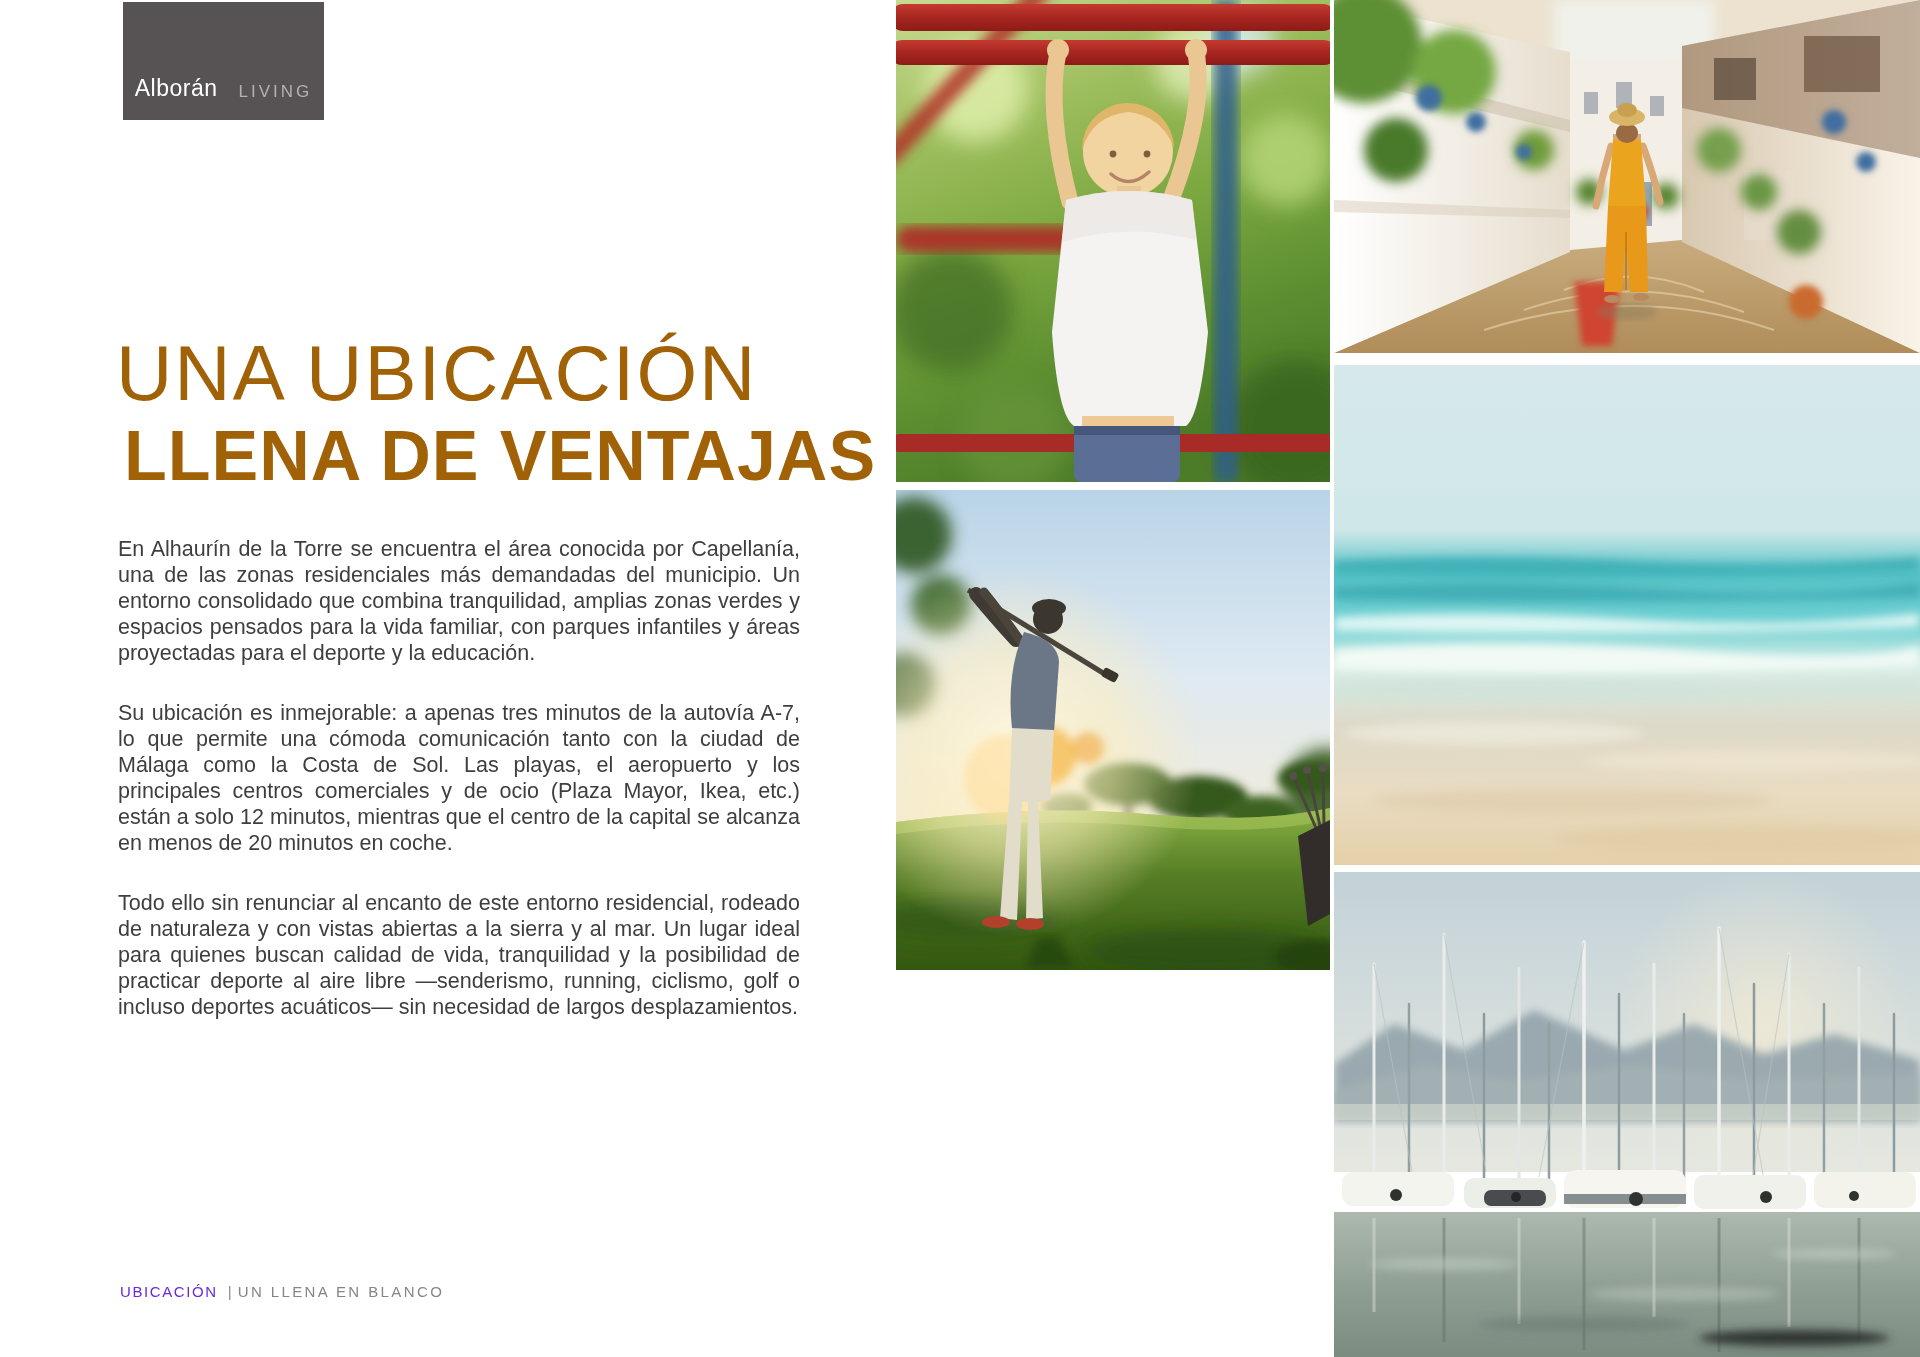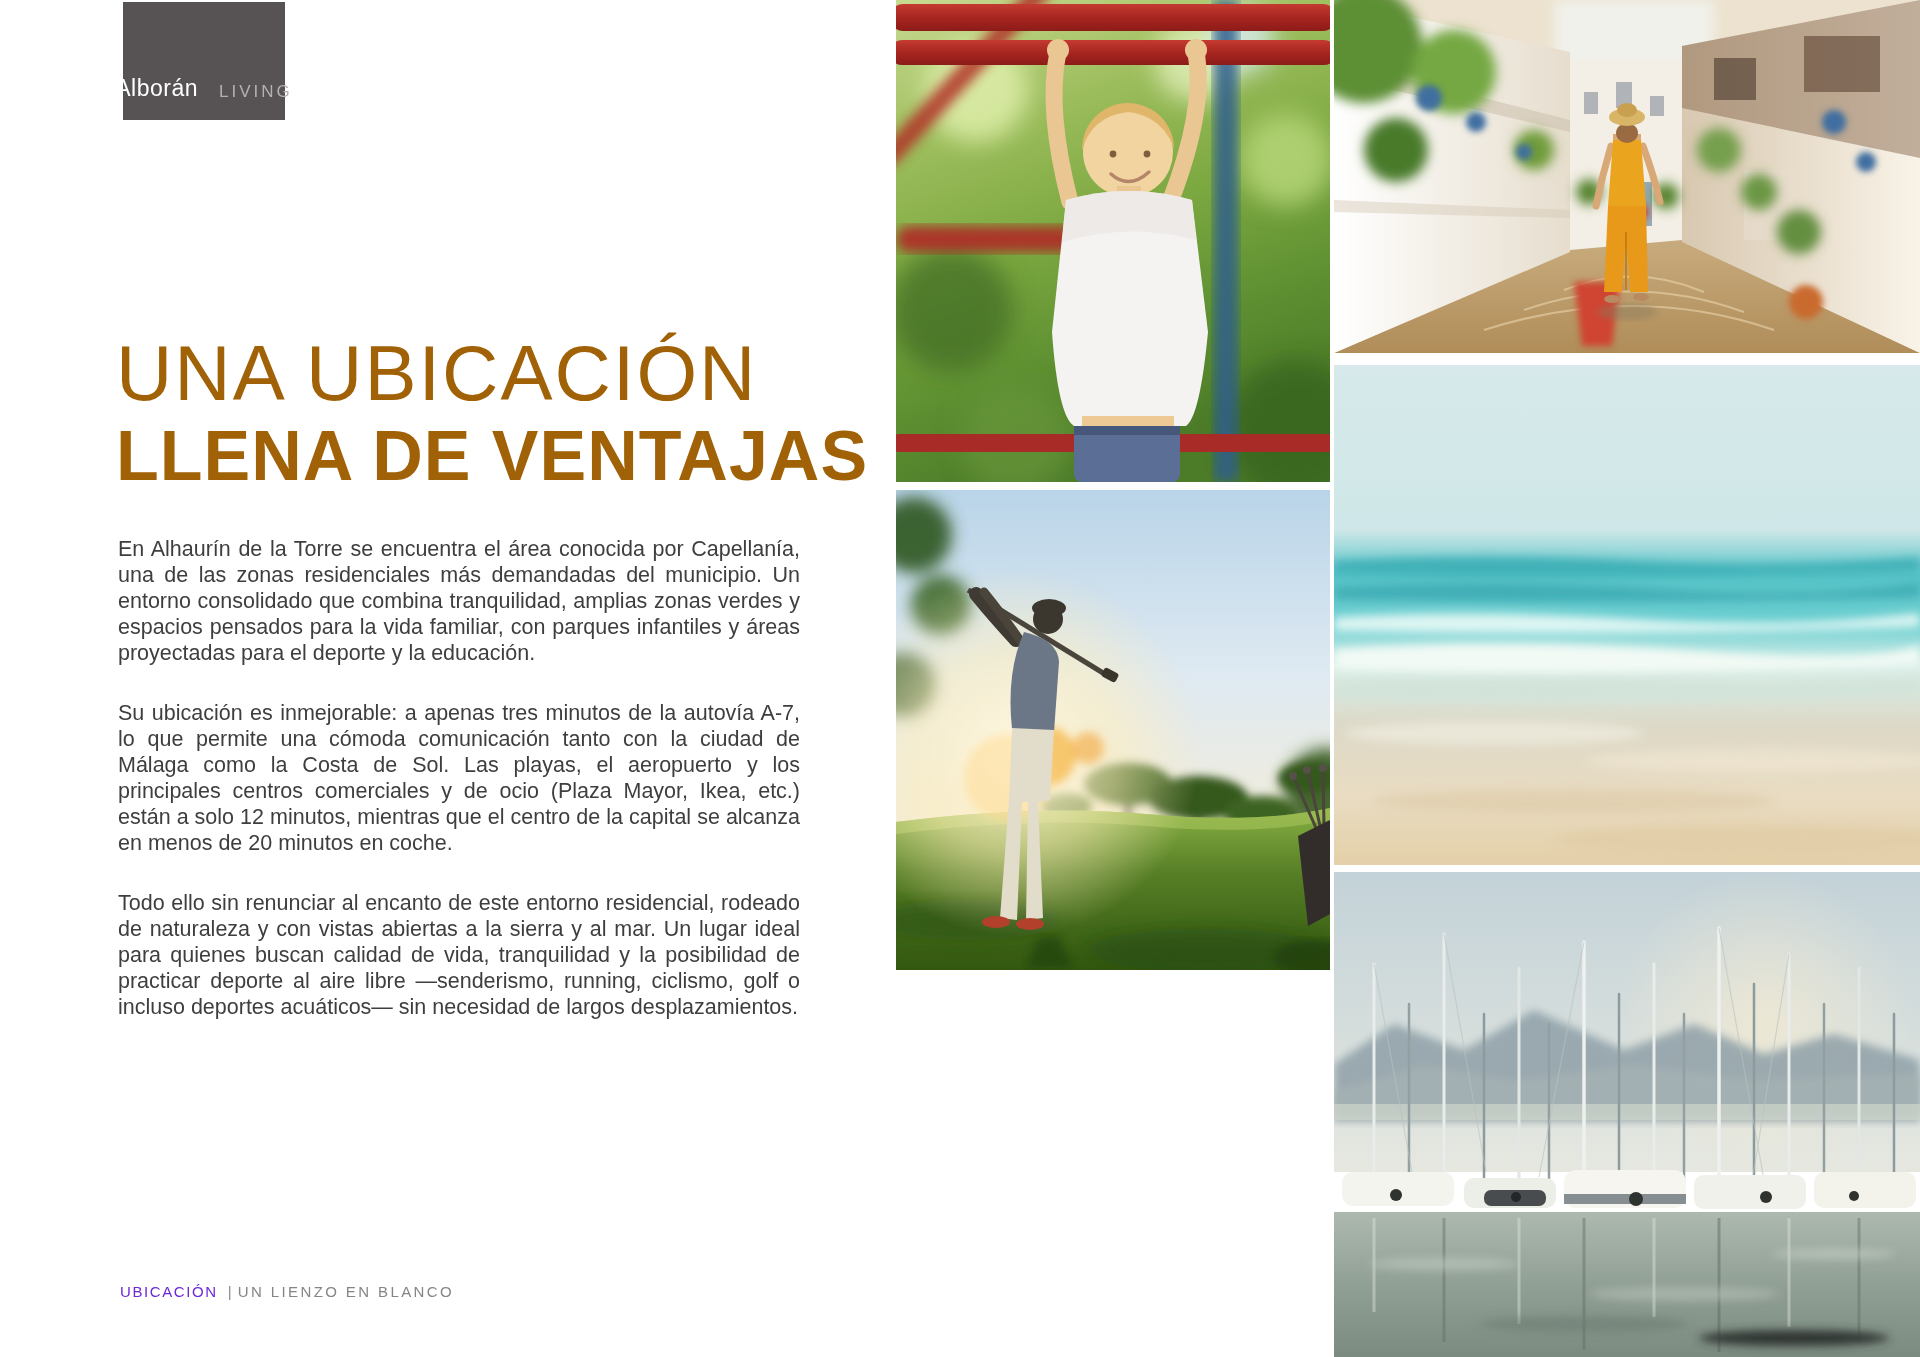--- a/index.html
+++ b/index.html
@@ -2,30 +2,30 @@
 <html><head>
 <meta charset="utf-8">
 <style>
   html,body{margin:0;padding:0;background:#ffffff;}
   #page{
     position:relative;width:1920px;height:1357px;background:#ffffff;overflow:hidden;
     font-family:"Liberation Sans",sans-serif;
   }
   
   .logo-box{
-    position:absolute;left:123px;top:2px;width:162px;height:118px;
+    position:absolute;left:123px;top:2px;width:201px;height:118px;
     background:#575254;display:flex;align-items:flex-end;justify-content:center;
     padding-bottom:18px;box-sizing:border-box;
   }
   .logo-brand{color:#ffffff;font-size:23px;font-weight:400;letter-spacing:.5px;}
   .logo-suffix{color:#b3b1b2;font-size:17px;font-weight:300;letter-spacing:3px;margin-left:21px;}
   
   .title-block{position:absolute;left:116px;top:334px;color:#a16207;}
   .title-line1{font-size:78px;font-weight:300;letter-spacing:2px;line-height:1.02;white-space:nowrap;}
-  .title-line2{font-size:70px;font-weight:800;letter-spacing:1px;line-height:1.05;margin-top:6px;white-space:nowrap;}
+  .title-line2{font-size:70px;font-weight:800;letter-spacing:1px;line-height:1.05;margin-top:6px;white-space:nowrap;margin-left:8px;}
   
   .copy{position:absolute;left:118px;top:536px;width:682px;color:#3e3e3e;
         font-size:21.5px;line-height:26px;text-align:justify;}
   .copy p{margin:0 0 34px 0;}
   
   .footer{position:absolute;left:120px;top:1283px;font-size:15px;white-space:nowrap;}
   .footer-section{color:#6d28d9;font-weight:400;letter-spacing:1.6px;}
   .footer-divider{color:#8a8a8a;font-weight:300;margin:0 6px 0 10px;}
   .footer-tagline{color:#858585;font-weight:400;letter-spacing:2.4px;}
   
@@ -52,21 +52,21 @@
     <div class="title-line2">LLENA DE VENTAJAS</div>
   </div>
 
   <div class="copy">
     <p>En Alhaurín de la Torre se encuentra el área conocida por Capellanía, una de las zonas residenciales más demandadas del municipio. Un entorno consolidado que combina tranquilidad, amplias zonas verdes y espacios pensados para la vida familiar, con parques infantiles y áreas proyectadas para el deporte y la educación.</p>
     <p>Su ubicación es inmejorable: a apenas tres minutos de la autovía A-7, lo que permite una cómoda comunicación tanto con la ciudad de Málaga como la Costa de Sol. Las playas, el aeropuerto y los principales centros comerciales y de ocio (Plaza Mayor, Ikea, etc.) están a solo 12 minutos, mientras que el centro de la capital se alcanza en menos de 20 minutos en coche.</p>
     <p>Todo ello sin renunciar al encanto de este entorno residencial, rodeado de naturaleza y con vistas abiertas a la sierra y al mar. Un lugar ideal para quienes buscan calidad de vida, tranquilidad y la posibilidad de practicar deporte al aire libre —senderismo, running, ciclismo, golf o incluso deportes acuáticos— sin necesidad de largos desplazamientos.</p>
   </div>
 
   <div class="footer">
-    <span class="footer-section">UBICACIÓN</span><span class="footer-divider">|</span><span class="footer-tagline">UN LIENZO EN BLANCO</span>
+    <span class="footer-section">UBICACIÓN</span><span class="footer-divider">|</span><span class="footer-tagline">UN LLENA EN BLANCO</span>
   </div>
 
   <div class="photo" id="photo-playground">
     <svg viewBox="0 0 434 482" preserveAspectRatio="none">
       <defs>
         <linearGradient id="pgBg" x1="0" y1="0" x2="0.3" y2="1">
           <stop offset="0" stop-color="#c9da92"></stop>
             <stop offset="0.3" stop-color="#9cbd5c"></stop>
           <stop offset="0.55" stop-color="#7ca840"></stop>
             <stop offset="0.8" stop-color="#5d8f31"></stop>

